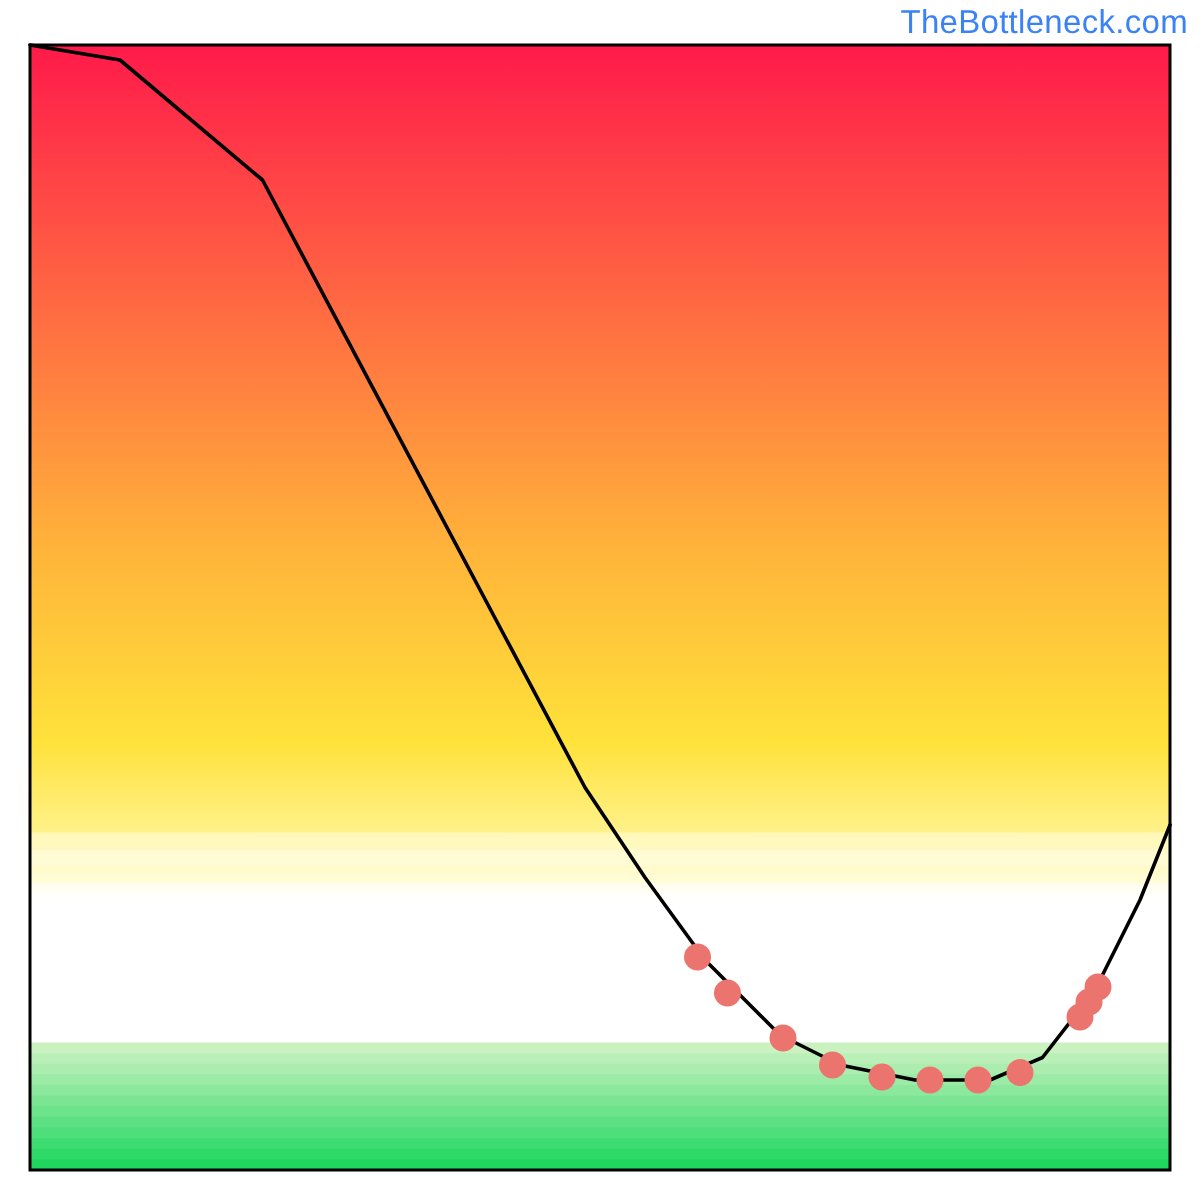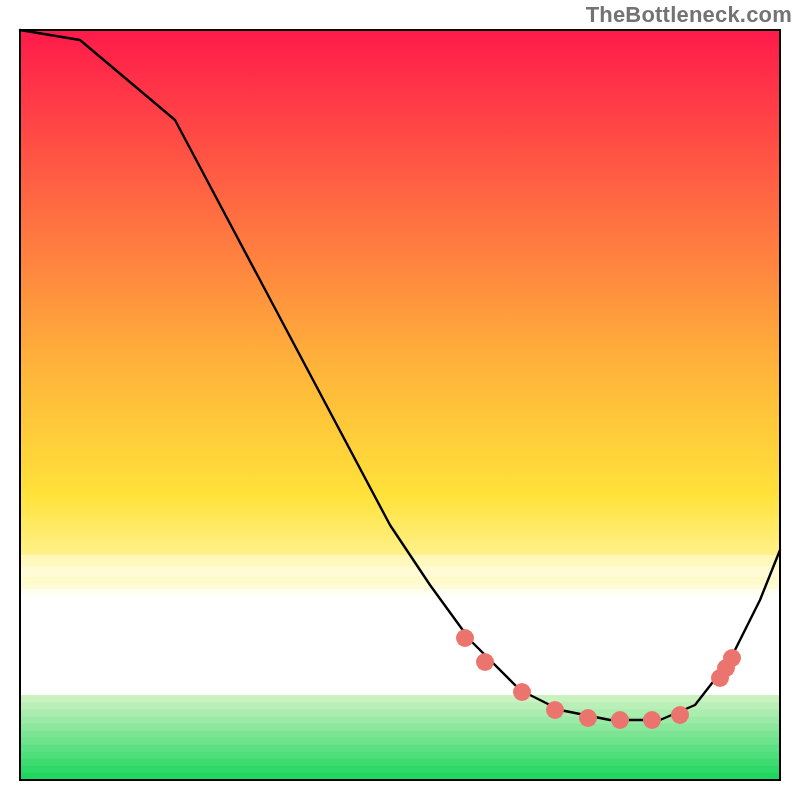--- a/index.html
+++ b/index.html
@@ -13,23 +13,23 @@
   }
   .frame {
     position: relative;
     width: 800px;
     height: 800px;
   }
   .watermark {
     position: absolute;
     top: 2px;
     right: 8px;
-    color: #737373;
+    color: #3b82f6;
     font-size: 22px;
-    font-weight: 700;
+    font-weight: 400;
     letter-spacing: 0.2px;
     z-index: 10;
   }
   svg.chart {
     position: absolute;
     top: 0;
     left: 0;
   }
 </style>
 </head>

